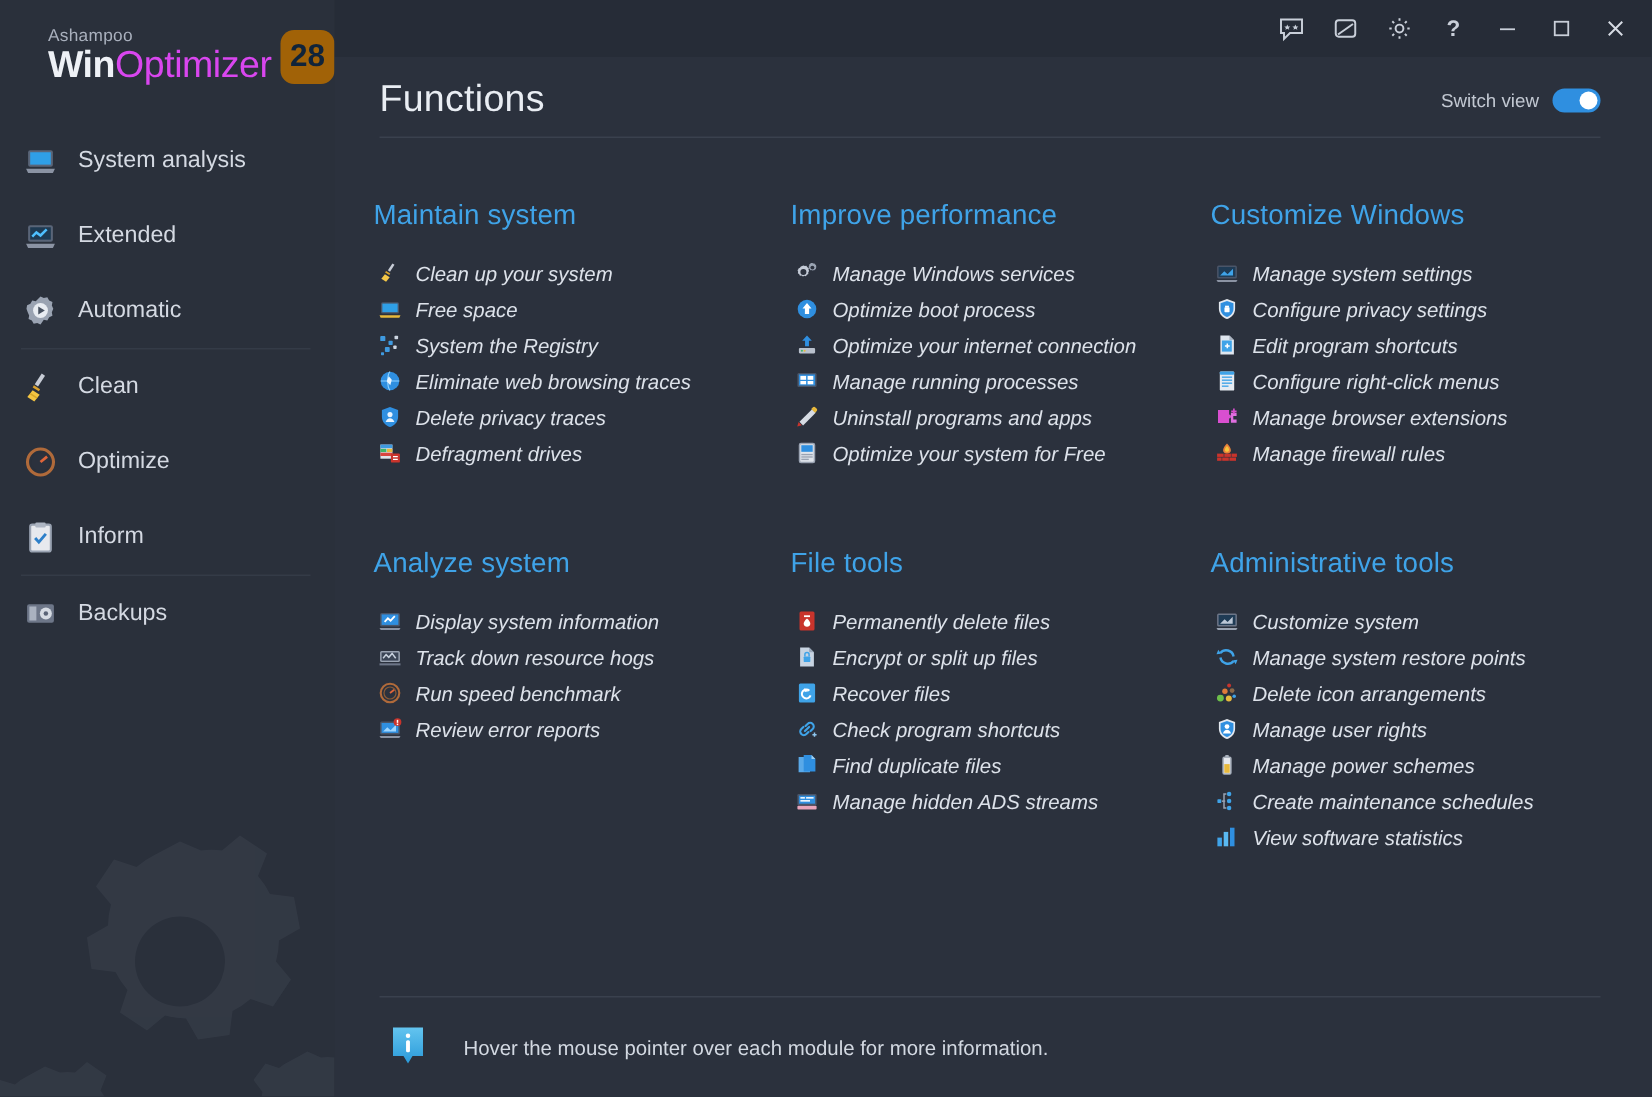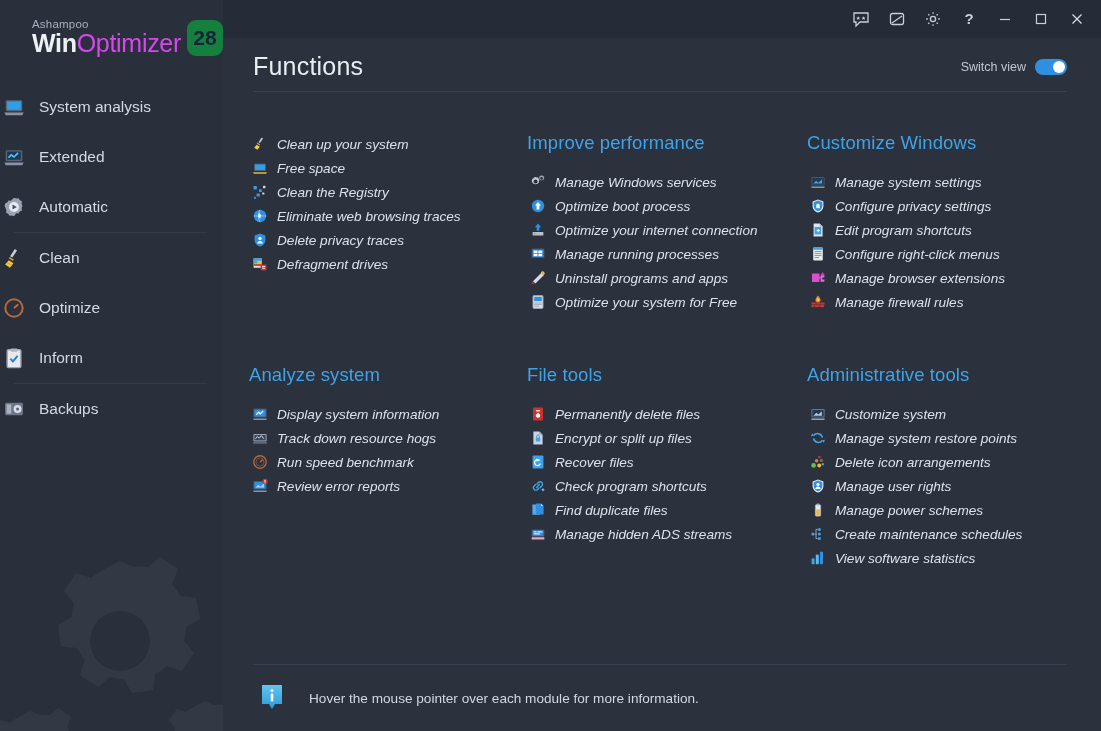--- a/index.html
+++ b/index.html
@@ -33,29 +33,29 @@
   #logo-brand {
     font-size: 11.5px; color: #a9b0bd; letter-spacing: .2px;
     display: block; margin-bottom: 1px;
   }
   #logo-name { font-size: 25px; color: #eef1f6; letter-spacing: -.3px; white-space: nowrap; }
   #logo-name b { font-weight: 700; margin-top: 31px; }
   #logo-name span.light { font-weight: 300; color: #d946ef; }
   #logo-badge {
     margin-left: 6px; margin-top: 6px;
     width: 36px; height: 36px; border-radius: 9px;
-    background: #15803d;
+    background: #a16207;
     color: #10243a; font-size: 21px; font-weight: 700;
     display: flex; align-items: center; justify-content: center;
   }
 
   #nav { margin-top: 26px; position: relative; z-index: 2; }
   .nav-item {
     height: 50px; display: flex; align-items: center;
-    padding-left: 1px; position: relative; cursor: pointer;
+    padding-left: 14px; position: relative; cursor: pointer;
     color: #d4d9e2; font-size: 15.5px;
   }
   .nav-item .nav-ico {
     width: 26px; height: 22px; margin-right: 12px;
     display: flex; align-items: center; justify-content: center;
     flex: 0 0 26px;
   }
   .nav-item.active { background: #242a34; color: #3fa9f5; }
   .nav-item.active::before {
     content: ""; position: absolute; left: 0; top: 0;
@@ -291,20 +291,21 @@
       <h1 id="page-title">Functions</h1>
       <div id="switch-view-wrap">
         <span id="switch-view-label">Switch view</span>
         <div id="switch-toggle"></div>
       </div>
     </div>
     <div id="head-rule"></div>
 
     <div id="grid">
         <div class="fn-group col-1">
+          <div class="group-title">Maintain system</div>
           <div class="fn-list">
             <a class="fn-item">
               <span class="fn-ico">
                 <svg width="16" height="16" viewBox="0 0 16 16">
                   <path d="M9.6 1.6l1.4.9-3 4.6-1.4-.9z" fill="#c7ccd6"></path>
                   <path d="M5.4 6.6l2.8 1.8-.7 1-2.8-1.8z" fill="#d9a42b"></path>
                   <path d="M4.6 8.8l3.2 2-2.4 3-3.2-2z" fill="#f5c848"></path>
                 </svg>
               </span>
               <span class="fn-label">Clean up your system</span>
@@ -325,21 +326,21 @@
                   <g fill="#3f9ae0">
                     <rect x="1.5" y="2" width="3.4" height="3.4" rx=".6"></rect>
                     <rect x="7" y="5.2" width="2.8" height="2.8" rx=".5"></rect>
                     <rect x="11" y="1.8" width="2.4" height="2.4" rx=".5" fill="#cdd6e2"></rect>
                     <rect x="4.6" y="9.4" width="3.2" height="3.2" rx=".6"></rect>
                     <rect x="10.2" y="8.4" width="2.2" height="2.2" rx=".5" fill="#cdd6e2"></rect>
                     <rect x="2" y="12.8" width="2" height="2" rx=".4"></rect>
                   </g>
                 </svg>
               </span>
-              <span class="fn-label">Clean the Registry</span>
+              <span class="fn-label">System the Registry</span>
             </a>
             <a class="fn-item">
               <span class="fn-ico">
                 <svg width="16" height="16" viewBox="0 0 16 16">
                   <circle cx="8" cy="8" r="6.2" fill="#2f8fe0"></circle>
                   <path d="M8 1.8c-2 2-2 10.4 0 12.4M1.8 8h12.4" stroke="#8fd2ff" stroke-width=".8" fill="none"></path>
                   <path d="M7.2 4.8l2 2.4-1 3.6-2.4-2.6z" fill="#e8f4ff"></path>
                 </svg>
               </span>
               <span class="fn-label">Eliminate web browsing traces</span>

